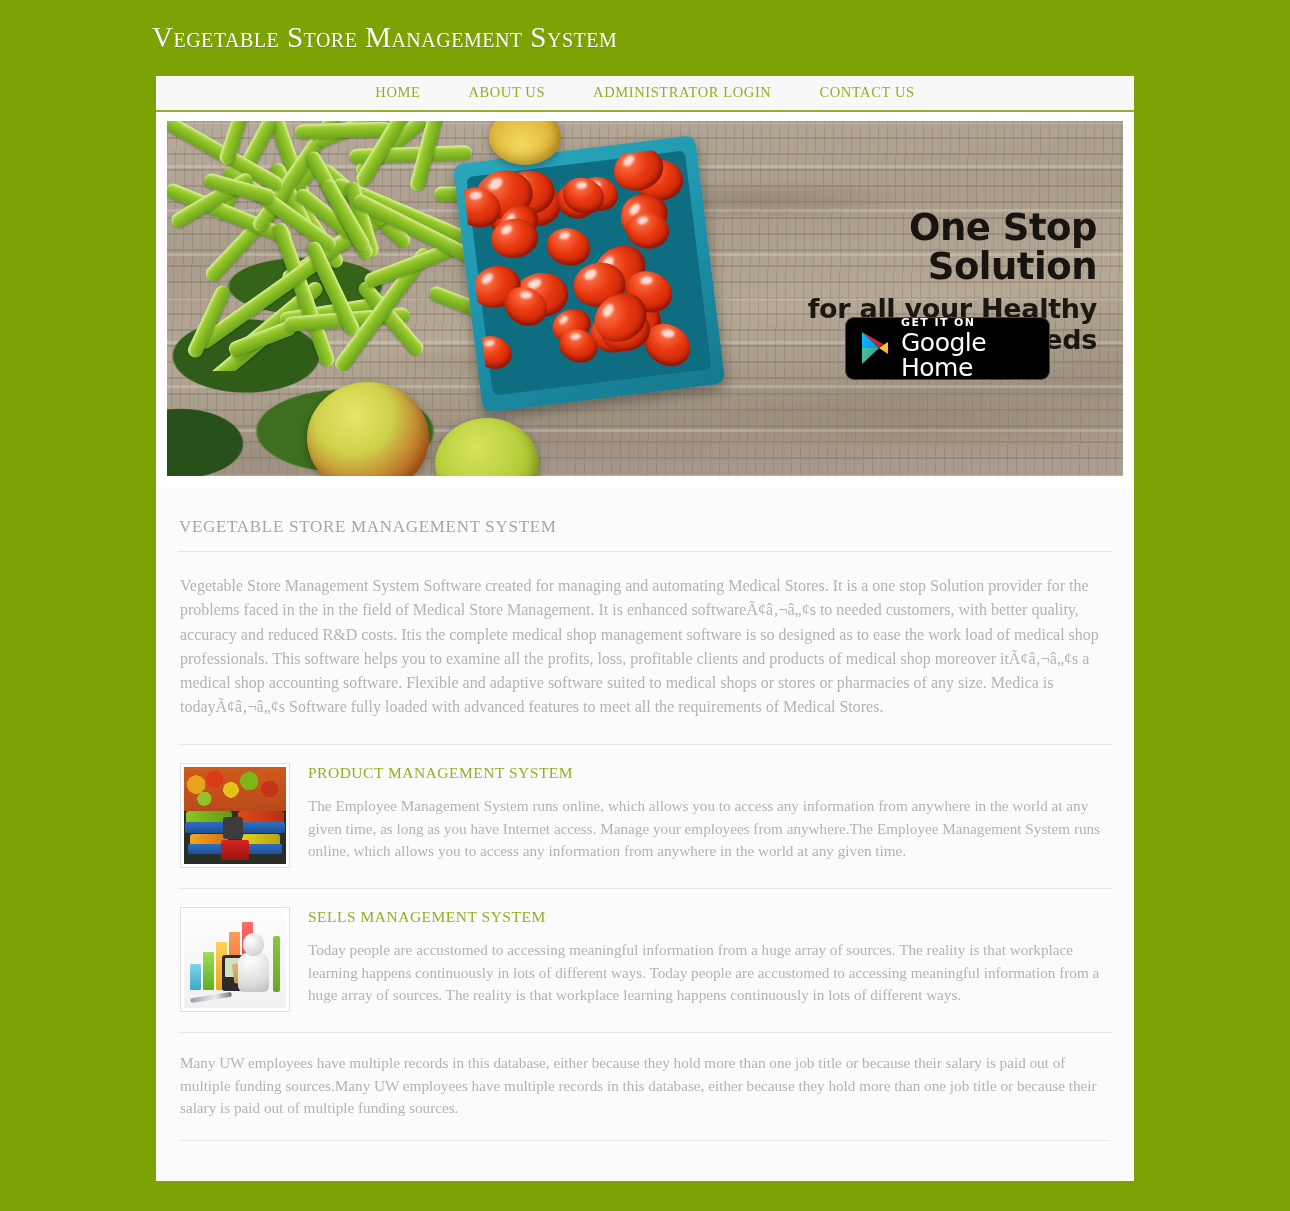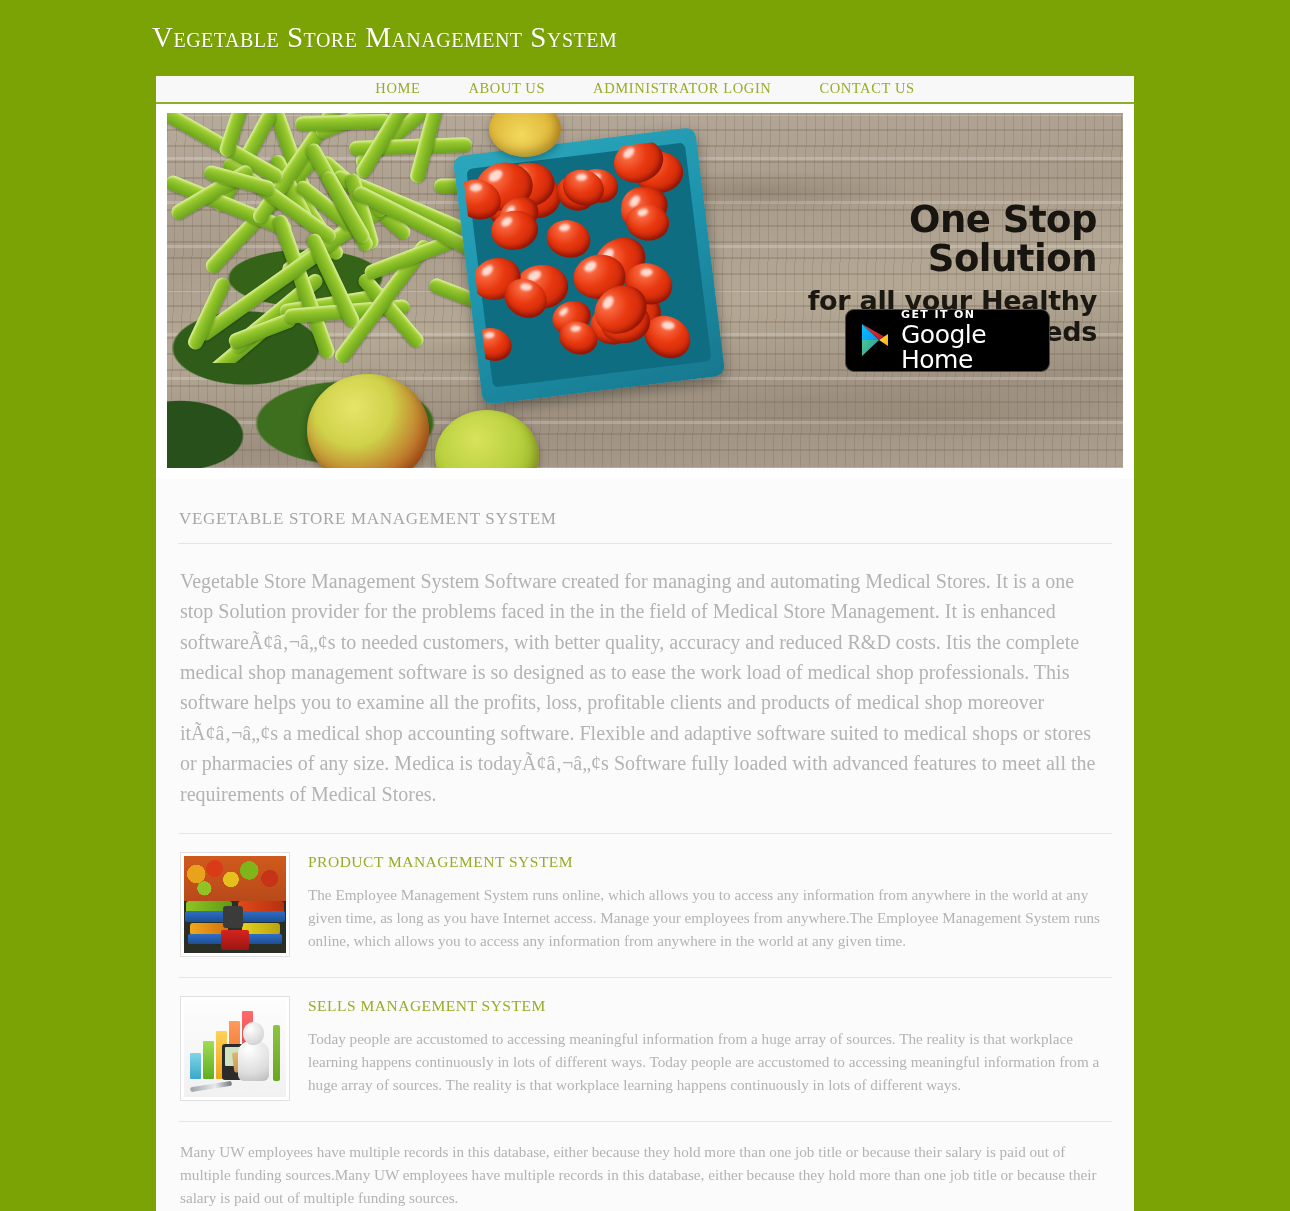--- a/index.html
+++ b/index.html
@@ -30,21 +30,21 @@
     letter-spacing: .1px;
   }
 
   
   .shell { width: 978px; margin: 0 auto; }
 
   
   .navbar {
     background: #f8f8f8;
     border-bottom: 2px solid #8fae2a;
-    height: 28px;
+    height: 36px;
     display: flex;
     align-items: center;
     justify-content: center;
     gap: 0;
   }
   .nav-link {
     color: #9aab24;
     font-size: 14.5px;
     text-transform: uppercase;
     letter-spacing: .6px;
@@ -205,21 +205,21 @@
     font-size: 17px;
     text-transform: uppercase;
     letter-spacing: .7px;
     font-weight: normal;
     margin: 0 0 14px 0;
     padding-left: 1px;
   }
   .rule { height: 1px; background: #e4e4e4; margin: 0 0 22px 0; }
   .intro {
     color: #b3b3b3;
-    font-size: 20px;
+    font-size: 16px;
     line-height: 1.52;
     margin: 0 0 24px 0;
     padding: 0 2px;
     text-align: left;
   }
 
   .feature {
     display: flex;
     gap: 18px;
     padding: 18px 2px 20px 2px;

